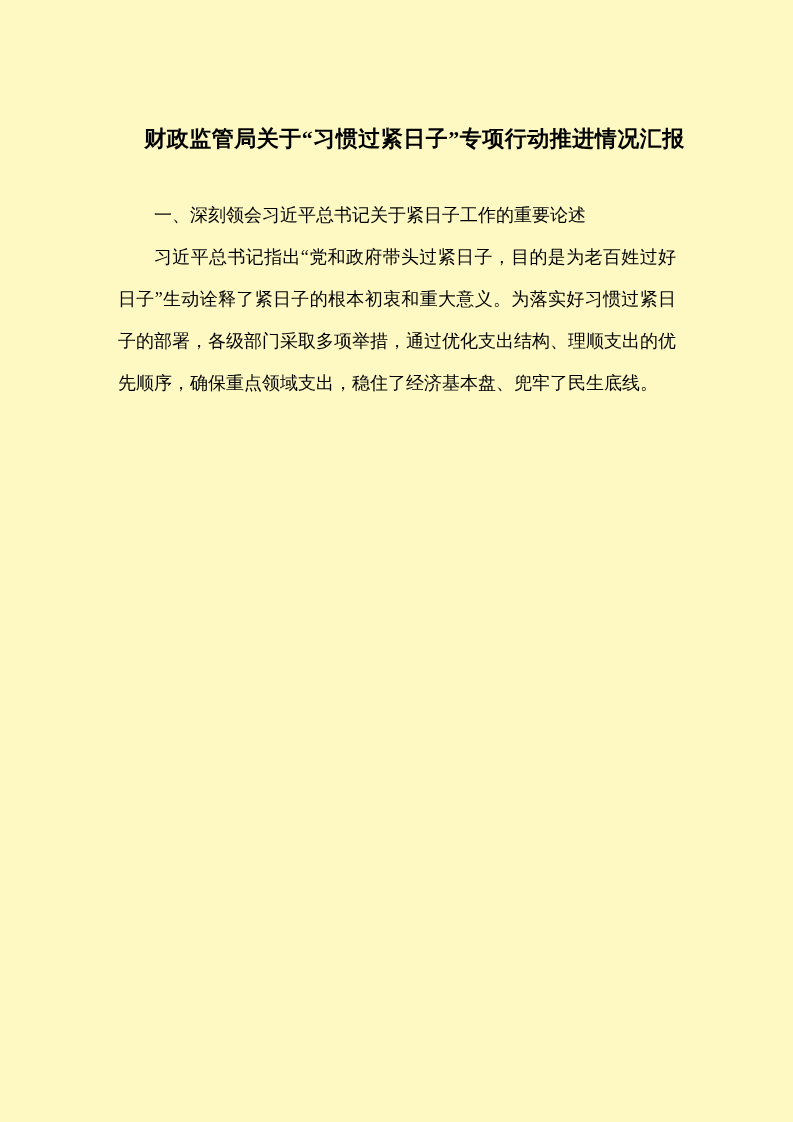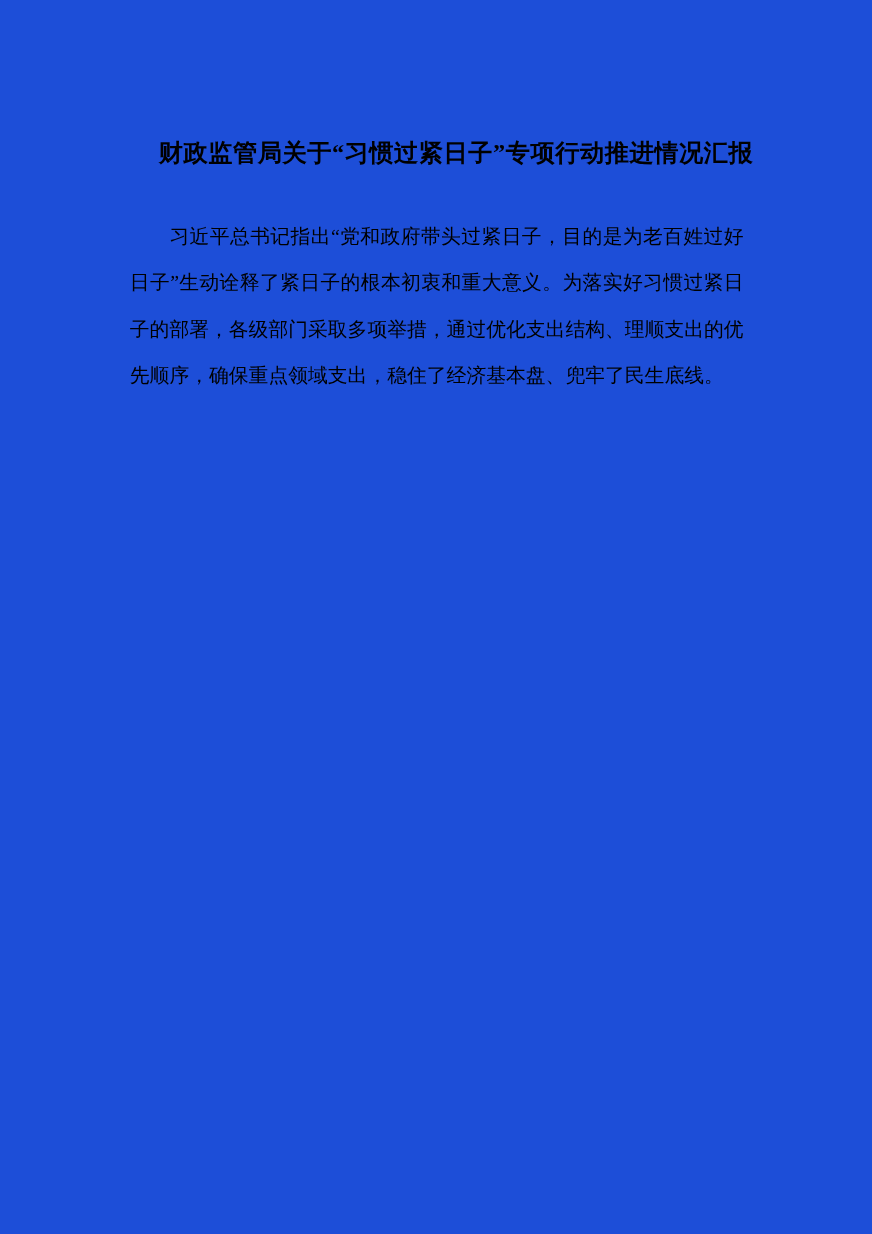--- a/index.html
+++ b/index.html
@@ -4,21 +4,21 @@
 <style>
   html, body {
     margin: 0;
     padding: 0;
     background: #ffffff;
   }
   .page {
     position: relative;
     width: 793px;
     height: 1122px;
-    background: #1d4ed8;
+    background: #fef9c3;
     box-sizing: border-box;
     padding: 124px 82px 0 118px;
     overflow: hidden;
     color: #000000;
     font-family: "Liberation Serif", "DejaVu Serif", serif;
   }
   .doc-title {
     margin: 0 0 40px 0;
     font-size: 22px;
     font-weight: bold;
@@ -41,15 +41,16 @@
   .para.heading {
     text-align: left;
   }
 </style>
 </head>
 <body>
 
 <div class="page">
   <h1 class="doc-title">财政监管局关于“习惯过紧日子”专项行动推进情况汇报</h1>
   <div class="doc-body">
+      <p class="para heading">一、深刻领会习近平总书记关于紧日子工作的重要论述</p>
       <p class="para body">习近平总书记指出“党和政府带头过紧日子，目的是为老百姓过好日子”生动诠释了紧日子的根本初衷和重大意义。为落实好习惯过紧日子的部署，各级部门采取多项举措，通过优化支出结构、理顺支出的优先顺序，确保重点领域支出，稳住了经济基本盘、兜牢了民生底线。</p>
     </div>
 </div>
 
 </body></html>

